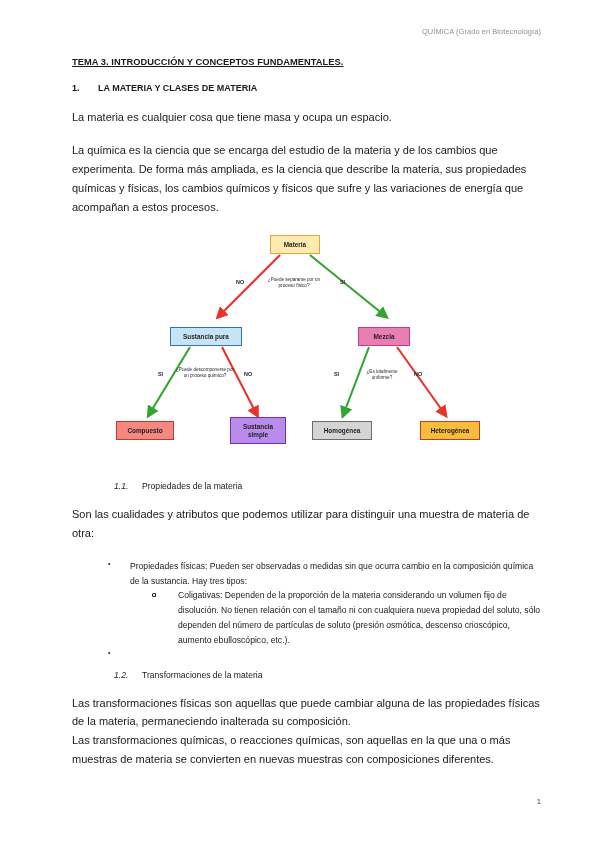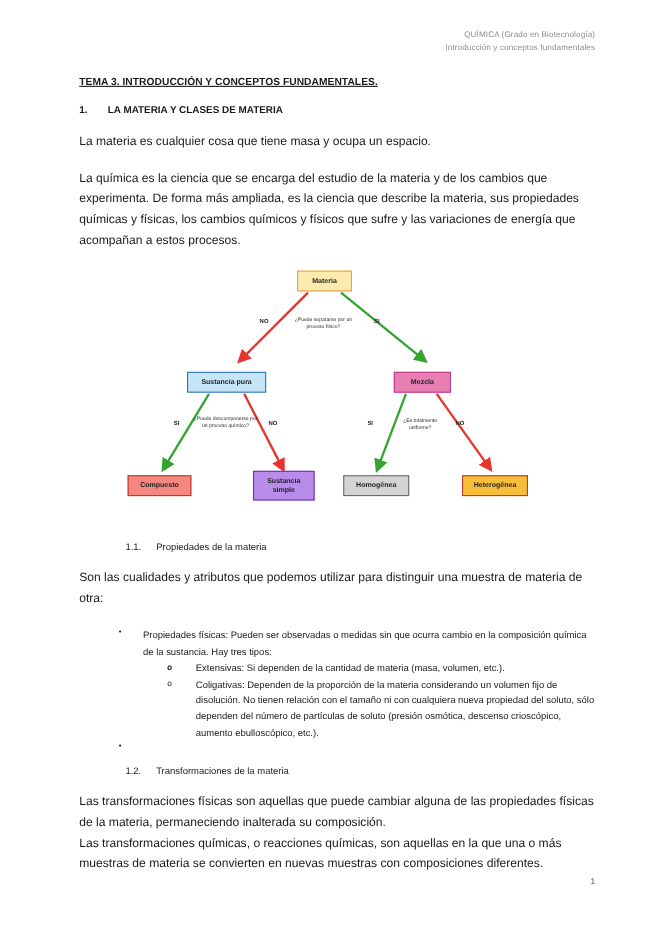--- a/index.html
+++ b/index.html
@@ -85,21 +85,21 @@
     color:#232323;
   }
 
   
   .h2{
     font-size:8.6px;
     font-weight:normal;
     margin:22px 0 14px 0;
     padding-left:42px;
   }
-  .h2 .idx{display:inline-block;width:28px;font-weight:normal;}
+  .h2 .idx{display:inline-block;width:28px;font-weight:normal;font-style:italic;}
   ul.lvl1{
     list-style:none;
     margin:16px 0 0 0;padding:0;
   }
   ul.lvl1>li{
     position:relative;
     padding-left:58px;
     font-size:8.6px;
     line-height:1.72;
     margin-bottom:0;
@@ -129,21 +129,20 @@
     color:#4a4a4a;
   }
 </style>
 </head>
 <body>
 
 <div class="page">
 
   <div class="doc-header">
     <div>QUÍMICA (Grado en Biotecnología)</div>
-    <div>Introducción y conceptos fundamentales</div>
   </div>
 
   <h1 class="title">TEMA 3. INTRODUCCIÓN Y CONCEPTOS FUNDAMENTALES.</h1>
 
   <div class="sec-num">
     <span class="n">1.</span>
     <span>LA MATERIA Y CLASES DE MATERIA</span>
   </div>
 
   <p class="para">La materia es cualquier cosa que tiene masa y ocupa un espacio.</p>
@@ -222,21 +221,20 @@
   <ul class="lvl1">
     <li>
       <span class="bullet">•</span>
       <span>Propiedades físicas: Pueden ser observadas o medidas sin que ocurra cambio en la composición química de la sustancia. Hay tres tipos:</span>
       <ul class="lvl2">
         <li>
           <span class="bullet2">o</span>
         </li>
         <li>
           <span class="bullet2">o</span>
-          <span>Extensivas: Si dependen de la cantidad de materia (masa, volumen, etc.).</span>
         </li>
         <li>
           <span class="bullet2">o</span>
           <span>Coligativas: Dependen de la proporción de la materia considerando un volumen fijo de disolución. No tienen relación con el tamaño ni con cualquiera nueva propiedad del soluto, sólo dependen del número de partículas de soluto (presión osmótica, descenso crioscópico, aumento ebulloscópico, etc.).</span>
         </li>
       </ul>
     </li>
     <li>
       <span class="bullet">•</span>
     </li>

